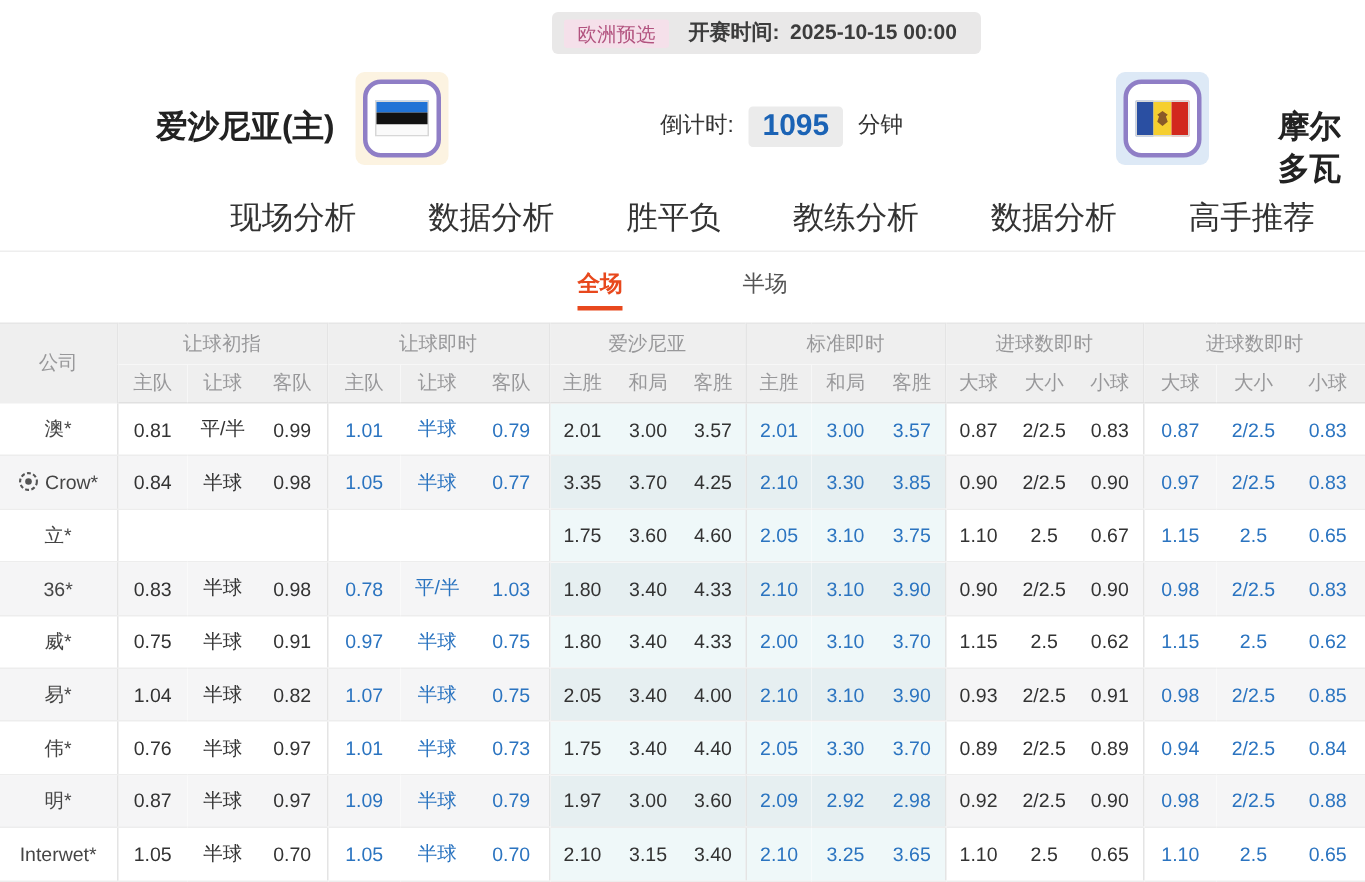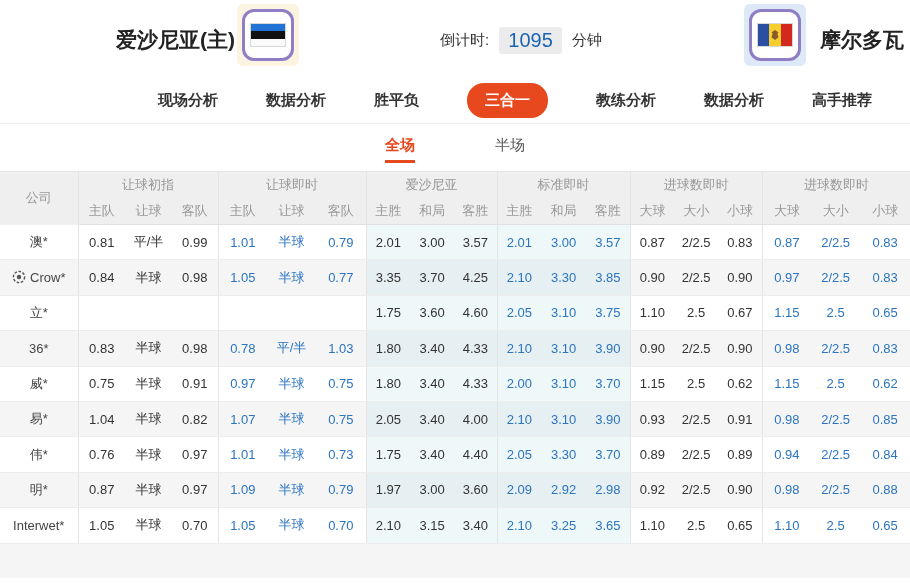--- a/index.html
+++ b/index.html
@@ -10,38 +10,38 @@
   .topbar-row { height:44px; display:flex; justify-content:center; align-items:flex-start; padding-top:8px; }
   .topbar { transform:translateX(56px); background:#e9e8e8; border-radius:4px; height:28px;
             display:flex; align-items:center; gap:13px; padding:0 16px 0 8px; }
   .badge { background:#f5e0ea; color:#b2537f; font-size:13px; padding:3px 9px; line-height:1; border-radius:2px; }
   .time-label, .time-value { font-weight:700; color:#3c3c3c; font-size:14px; }
   .topbar .timewrap { display:flex; gap:7px; }
 
   
   .teams { position:relative; height:78px; }
   .team-name { position:absolute; font-size:21px; font-weight:700; color:#222; }
-  .home-name { left:116px; top:26px;text-align:right; }
-  .away-name { left:820px; top:26px; }
+  .home-name { left:104px; top:26px;text-align:right; }
+  .away-name { left:852px; top:26px; }
   .flag-tile { position:absolute; top:4px; width:62px; height:62px; border-radius:6px;
                display:flex; align-items:center; justify-content:center; }
   .home-tile { left:237px; background:#fcf3e1; }
   .away-tile { left:744px; background:#dde9f6; }
   .flag-box { width:52px; height:52px; background:#fff; border:3px solid #8f7ec6; border-radius:12px;
               display:flex; align-items:center; justify-content:center; }
   .flag-box svg { display:block; }
   .countdown { position:absolute; left:0; right:0; top:27px; text-align:center; transform:translateX(66px);
                font-size:15px; color:#333; }
   .cd-chip { display:inline-block; background:#ebebeb; border-radius:3px; padding:2px 9px; margin:0 6px;
-             color:#1b63b5; font-size:20px; font-weight:400; vertical-align:-2px; }
+             color:#1b63b5; font-size:20px; font-weight:700; vertical-align:-2px; }
 
   
   .nav-row { height:46px; border-bottom:1px solid #eee; display:flex; justify-content:center; align-items:center; }
   .nav-inner { display:flex; gap:48px; align-items:center; transform:translateX(60px); }
-  .nav-tab { font-size:15px; font-weight:700; color:#333; cursor:pointer; white-space:nowrap; }
+  .nav-tab { font-size:21px; font-weight:400; color:#333; cursor:pointer; white-space:nowrap; }
   .nav-tab.active { background:#e8481d; color:#fff; border-radius:17px; padding:8px 18px; }
 
   
   .subtab-row { height:47px; display:flex; justify-content:center; gap:80px; padding-top:12px; }
   .subtab { font-size:15px; color:#555; cursor:pointer; height:27px; }
   .subtab.active { color:#e8481d; font-weight:700; border-bottom:3px solid #e8481d; padding-bottom:5px; }
 
   
   table { width:910px; border-collapse:collapse; table-layout:fixed; border-top:1px solid #e6e6e6; }
   th, td { text-align:center; font-size:13px; overflow:hidden; white-space:nowrap; }
@@ -57,20 +57,29 @@
   td.live { color:#2b74c0; }
   td.company { color:#454545; }
   td.company .cicon { vertical-align:-2px; margin-right:4px; }
   tr.partial td { border-bottom:none; }
 </style>
 </head>
 <body>
 
 <div class="screen">
 
+  <div class="topbar-row">
+    <div class="topbar">
+      <span class="badge">欧洲预选</span>
+      <span class="timewrap">
+        <span class="time-label">开赛时间:</span>
+        <span class="time-value">2025-10-15 00:00</span>
+      </span>
+    </div>
+  </div>
 
   <div class="teams">
     <div class="team-name home-name">爱沙尼亚(主)</div>
 
     <div class="flag-tile home-tile">
       <div class="flag-box">
         <svg width="36" height="24" viewBox="0 0 36 24">
           <rect x="0" y="0" width="36" height="8" fill="#2173d6"></rect>
           <rect x="0" y="8" width="36" height="8" fill="#111111"></rect>
           <rect x="0" y="16" width="36" height="8" fill="#fafafa"></rect>
@@ -98,21 +107,20 @@
     </div>
 
     <div class="team-name away-name">摩尔多瓦</div>
   </div>
 
   <div class="nav-row">
     <div class="nav-inner">
         <span class="nav-tab">现场分析</span>
         <span class="nav-tab">数据分析</span>
         <span class="nav-tab">胜平负</span>
-        <span class="nav-tab active">三合一</span>
         <span class="nav-tab">教练分析</span>
         <span class="nav-tab">数据分析</span>
         <span class="nav-tab">高手推荐</span>
       </div>
   </div>
 
   <div class="subtab-row">
       <span class="subtab active">全场</span>
       <span class="subtab">半场</span>
     </div>

